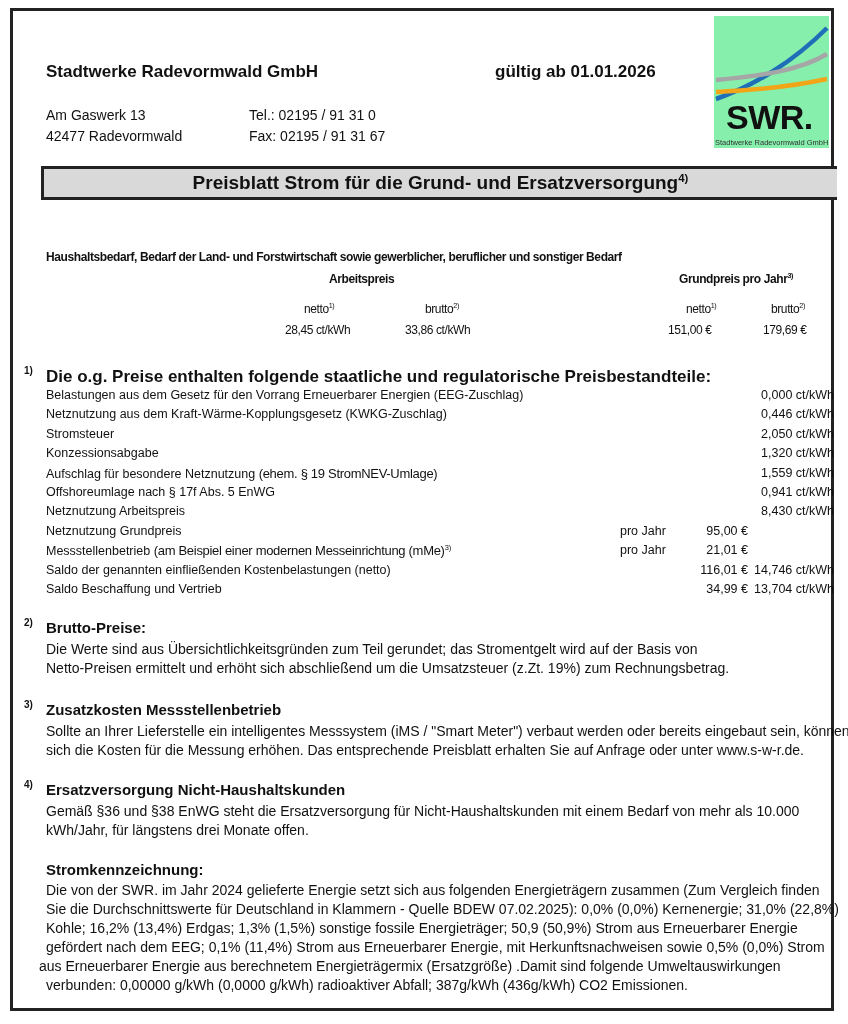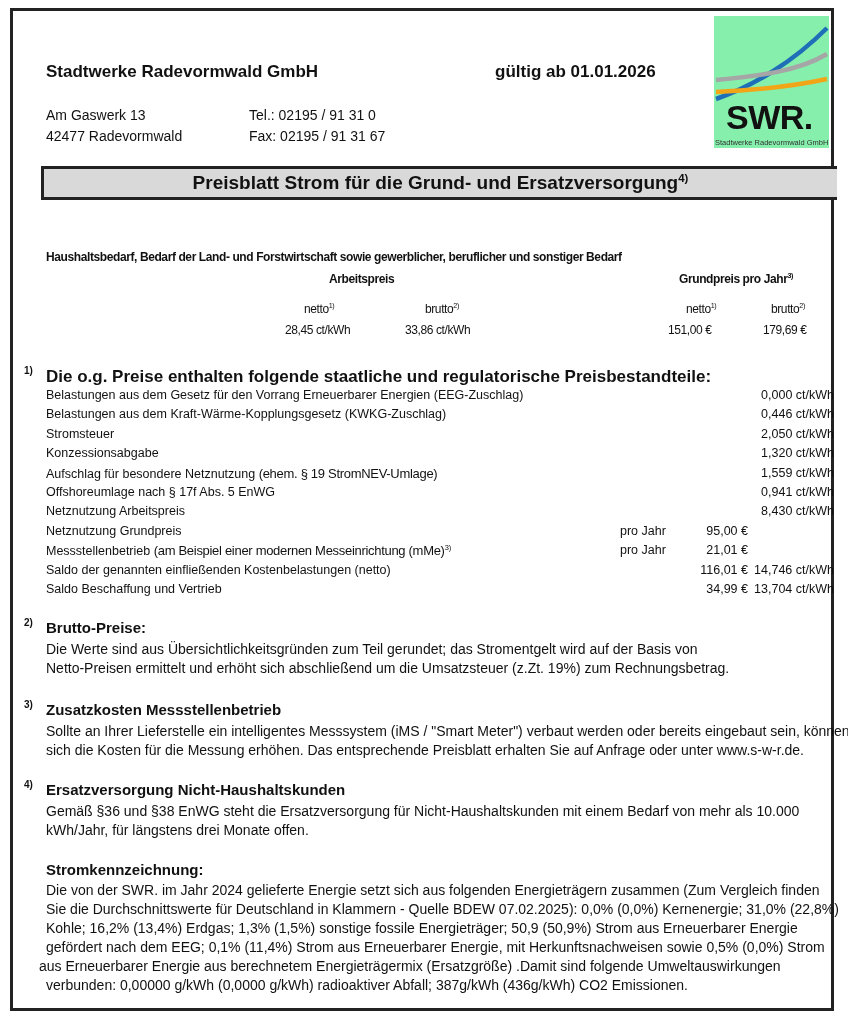--- a/index.html
+++ b/index.html
@@ -70,21 +70,21 @@
 <div class="abs cond" style="left:763px;top:323px;">179,69 €</div>
 
 <div class="abs fn" style="left:24px;top:365px;">1)</div>
 <div class="abs b" style="left:46px;top:367px;font-size:17px;">Die o.g. Preise enthalten folgende staatliche und regulatorische Preisbestandteile:</div>
 <div id="fn1-rows">
     <div>
       <div class="abs s13" style="left: 46px; top: 388px;"><span>Belastungen aus dem Gesetz für den Vorrang Erneuerbarer Energien (EEG-Zuschlag)</span></div>
       <div class="abs s13 right" style="right: 14px; top: 388px;">0,000 ct/kWh</div>
     </div>
     <div>
-      <div class="abs s13" style="left: 46px; top: 407px;"><span>Belastungen aus dem Kraft-Wärme-Kopplungsgesetz (KWKG-Zuschlag)</span></div>
+      <div class="abs s13" style="left: 46px; top: 407px;"><span>Netznutzung aus dem Kraft-Wärme-Kopplungsgesetz (KWKG-Zuschlag)</span></div>
       <div class="abs s13 right" style="right: 14px; top: 407px;">0,446 ct/kWh</div>
     </div>
     <div>
       <div class="abs s13" style="left: 46px; top: 427px;"><span>Stromsteuer</span></div>
       <div class="abs s13 right" style="right: 14px; top: 427px;">2,050 ct/kWh</div>
     </div>
     <div>
       <div class="abs s13" style="left: 46px; top: 446px;"><span>Konzessionsabgabe</span></div>
       <div class="abs s13 right" style="right: 14px; top: 446px;">1,320 ct/kWh</div>
     </div>

